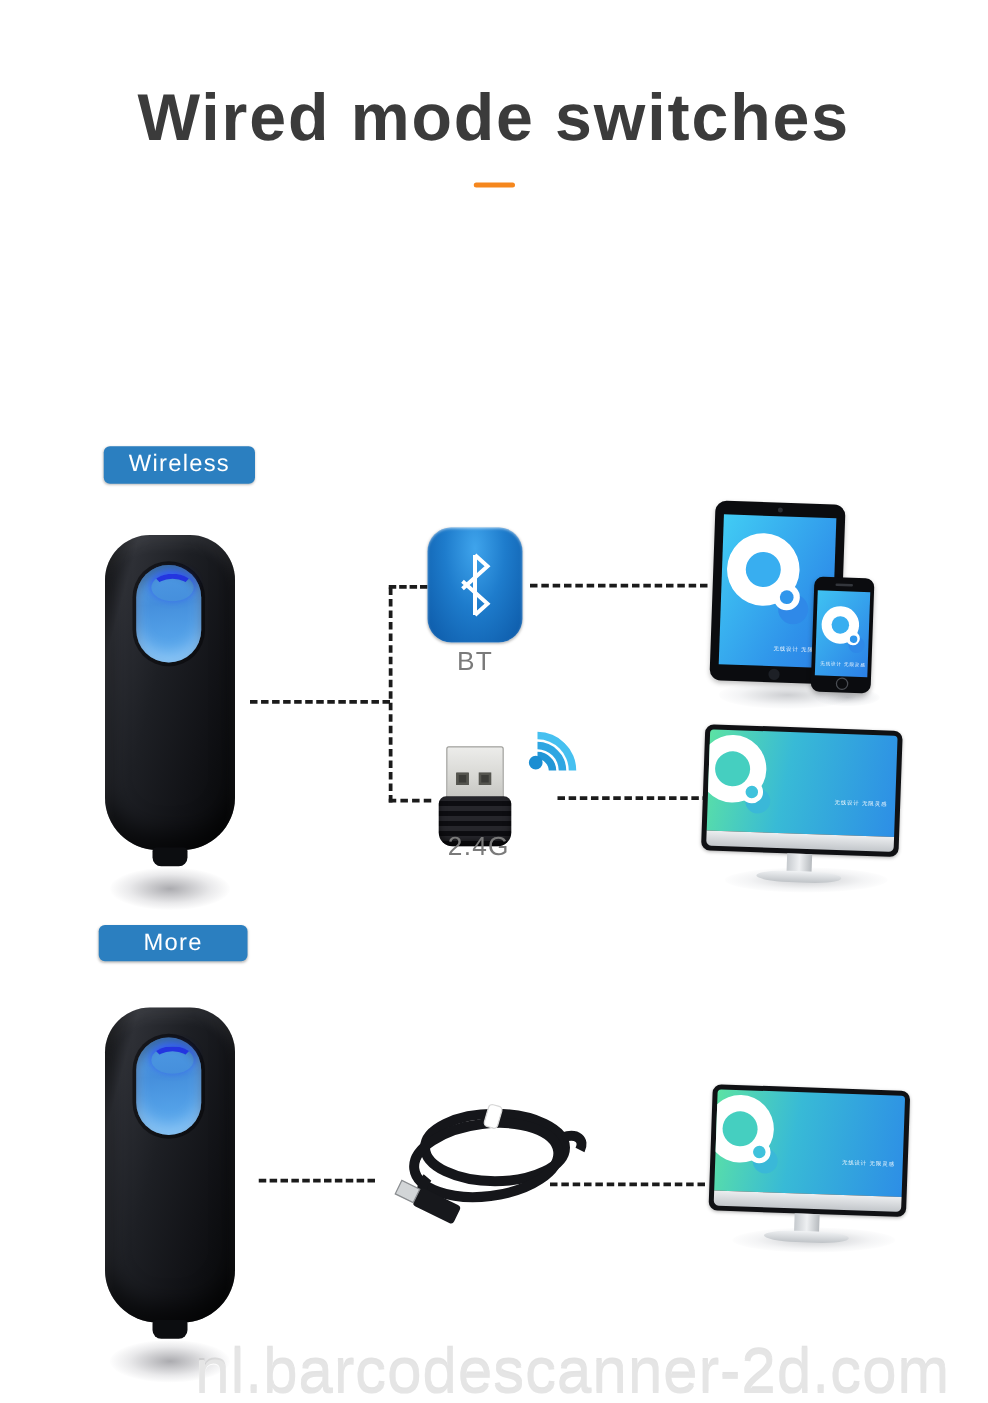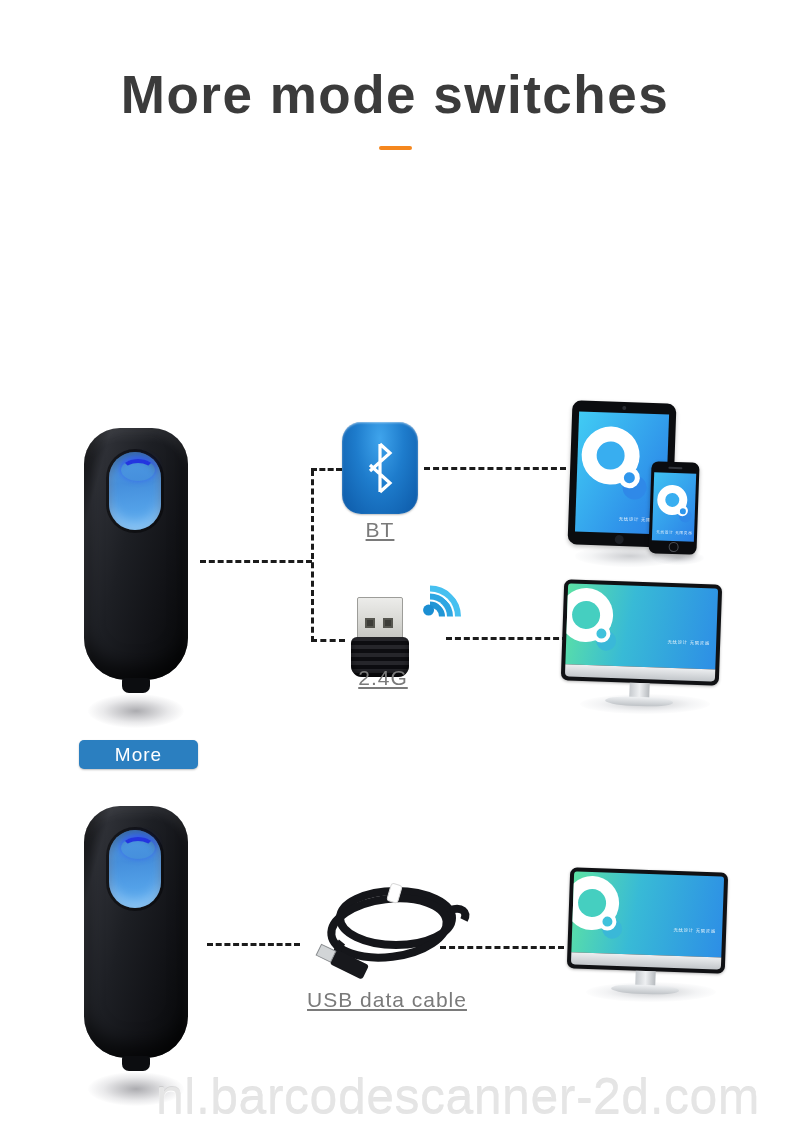--- a/index.html
+++ b/index.html
@@ -37,21 +37,21 @@
   .scanner .foot{position:absolute;left:40px;top:254px;width:28px;height:15px;background:#0c0d10;
       border-radius:3px 3px 7px 7px;}
   .scanner .shadow{position:absolute;left:6px;top:270px;width:96px;height:34px;border-radius:50%;
       background:radial-gradient(ellipse at center,rgba(45,45,55,.40) 0%,rgba(120,120,130,.16) 48%,rgba(255,255,255,0) 72%);}
 
   
   .bt-icon{position:absolute;left:342px;top:422px;width:76px;height:92px;border-radius:19px;
       background:radial-gradient(ellipse at 50% 18%,#3fa4ec 0%,#1e7ccc 45%,#0c58a6 100%);
       box-shadow:inset 0 1px 2px rgba(255,255,255,.5), 0 1px 2px rgba(0,0,0,.25);
       display:flex;align-items:center;justify-content:center;}
-  .side-label{position:absolute;text-align:center;color:#7a7a7a;font-size:21px;letter-spacing:1px;text-decoration:underline;}
+  .side-label{position:absolute;text-align:center;color:#7a7a7a;font-size:21px;letter-spacing:1px;}
 
   
   .dongle{position:absolute;left:348px;top:582px;width:110px;height:100px;}
   .usb-metal{position:absolute;left:9px;top:15px;width:44px;height:42px;border-radius:2px;
       background:linear-gradient(#ececea 0%,#d6d6d2 60%,#c4c4c0 100%);border:1px solid #9d9d99;}
   .usb-metal .hole{position:absolute;top:20px;width:10px;height:10px;background:#3c3c38;
       box-shadow:inset 0 0 0 2px #55554f;}
   .usb-metal .h1{left:7px;} .usb-metal .h2{left:25px;}
   .usb-base{position:absolute;left:3px;top:55px;width:58px;height:40px;border-radius:6px 6px 11px 11px;
       background:repeating-linear-gradient(180deg,#26262b 0px,#26262b 4px,#0d0d11 4px,#0d0d11 8px);
@@ -108,23 +108,24 @@
 
   
   .watermark{position:absolute;left:156px;top:1068px;font-size:50px;color:#e5e5e5;letter-spacing:.5px;
       z-index:6;text-shadow:0 1px 0 rgba(255,255,255,.9),0 -1px 0 rgba(175,175,175,.35);white-space:nowrap;}
 </style>
 </head>
 <body>
 
 <div class="page">
 
-  <div class="title">More mode switches</div>
+  <div class="title">Wired mode switches</div>
   <div class="divider" style="background:#f5871e"></div>
 
+  <div class="badge wireless" style="background:#2b7fc0">Wireless</div>
 
   <div class="scanner" style="left:82px;top:424px">
     <div class="shadow"></div>
     <div class="body"></div>
     <div class="btn">
       <div class="led"></div>
     </div>
     <div class="foot"></div>
   </div>
 
@@ -231,21 +232,20 @@
         <path d="M50 64 C 40 76, 48 88, 64 84"></path>
         <path d="M158 32 C 170 28, 176 34, 172 42"></path>
       </g>
       <g transform="rotate(26 52 84)">
         <rect x="40" y="76" width="36" height="16" rx="3" fill="#17181c"></rect>
         <rect x="24" y="78" width="16" height="12" fill="#d2d5d7" stroke="#8a8d90" stroke-width="1"></rect>
       </g>
       <rect x="97" y="6" width="11" height="18" rx="3" fill="#ffffff" stroke="#d8d8d8" transform="rotate(16 102 15)"></rect>
     </svg>
   </div>
-  <div class="side-label cable-label">USB data cable</div>
 
   <div class="dev-shadow" style="left:586px;top:982px;width:130px;height:20px"></div>
   <div class="monitor" style="left:568px;top:870px">
     <div class="panel"></div>
     <div class="screen">
       <div class="qlogo">
         <div class="ring" style="left:-8px;top:4px;width:54px;height:54px"></div>
         <div class="hole" style="left:5px;top:17px;width:28px;height:28px;background:#45cfc0"></div>
         <div class="notch" style="left:30px;top:46px;width:20px;height:20px;background:#3ab8d8"></div>
         <div class="sat" style="left:26px;top:40px;width:18px;height:18px">

